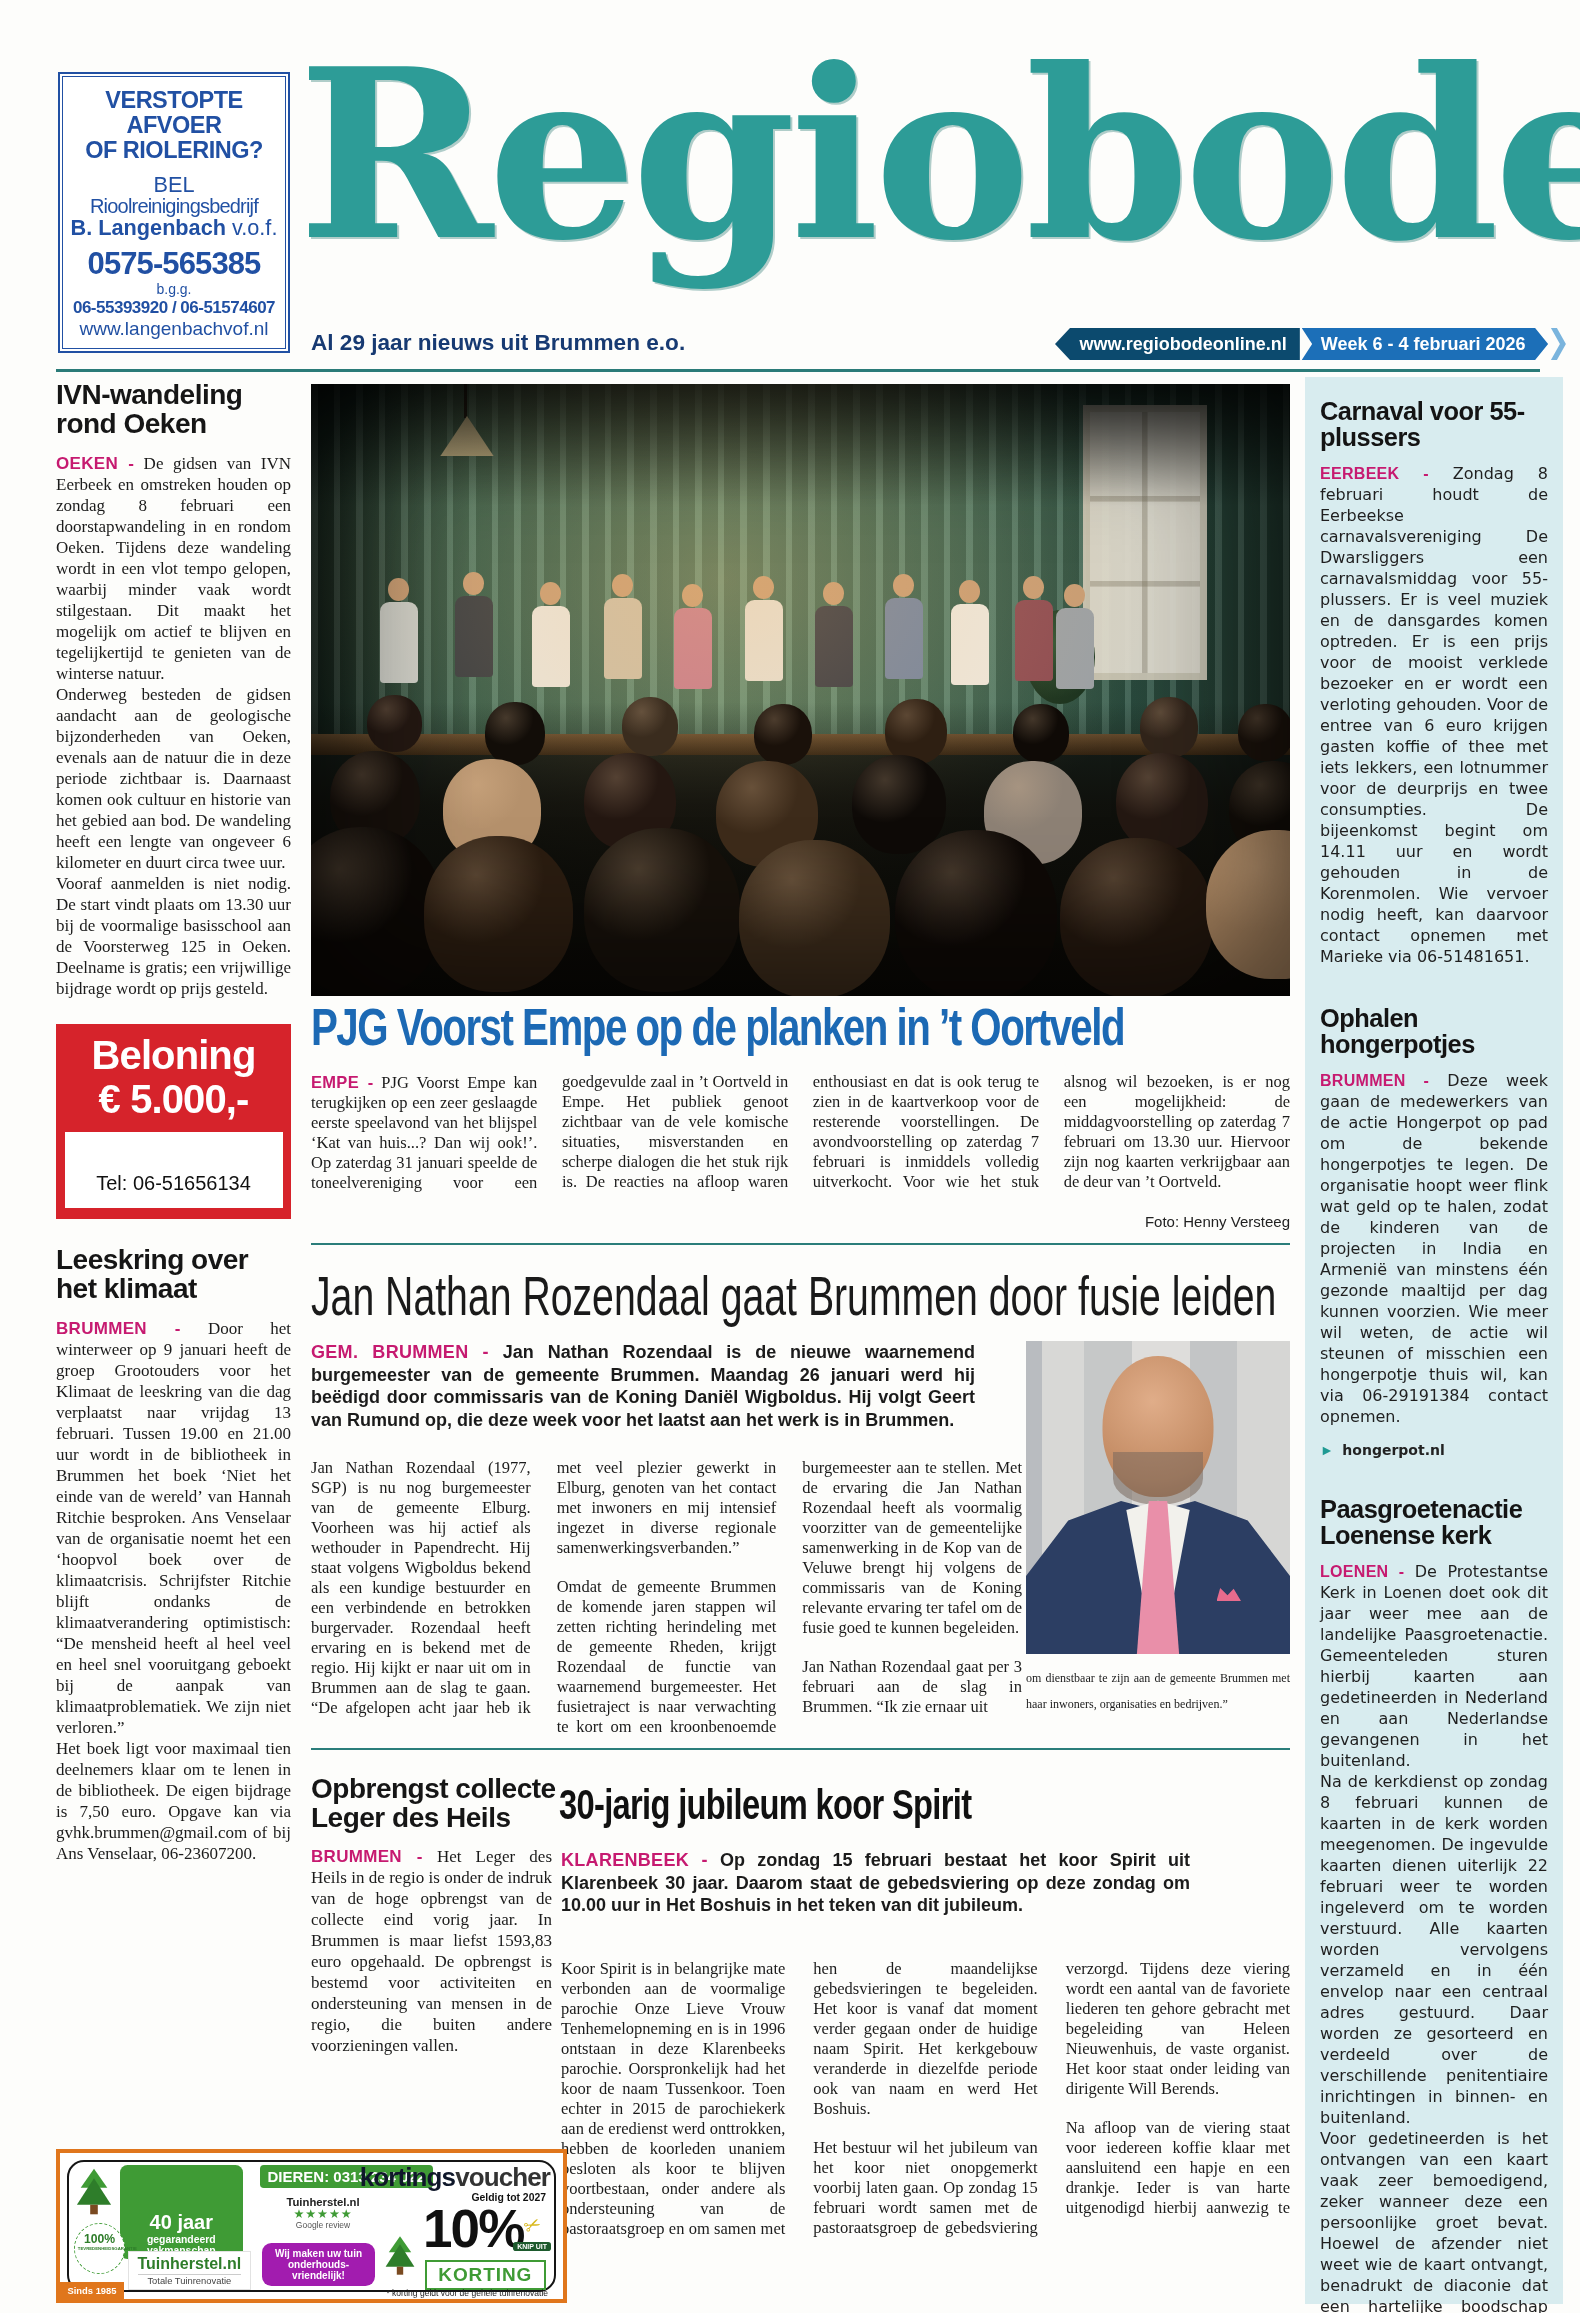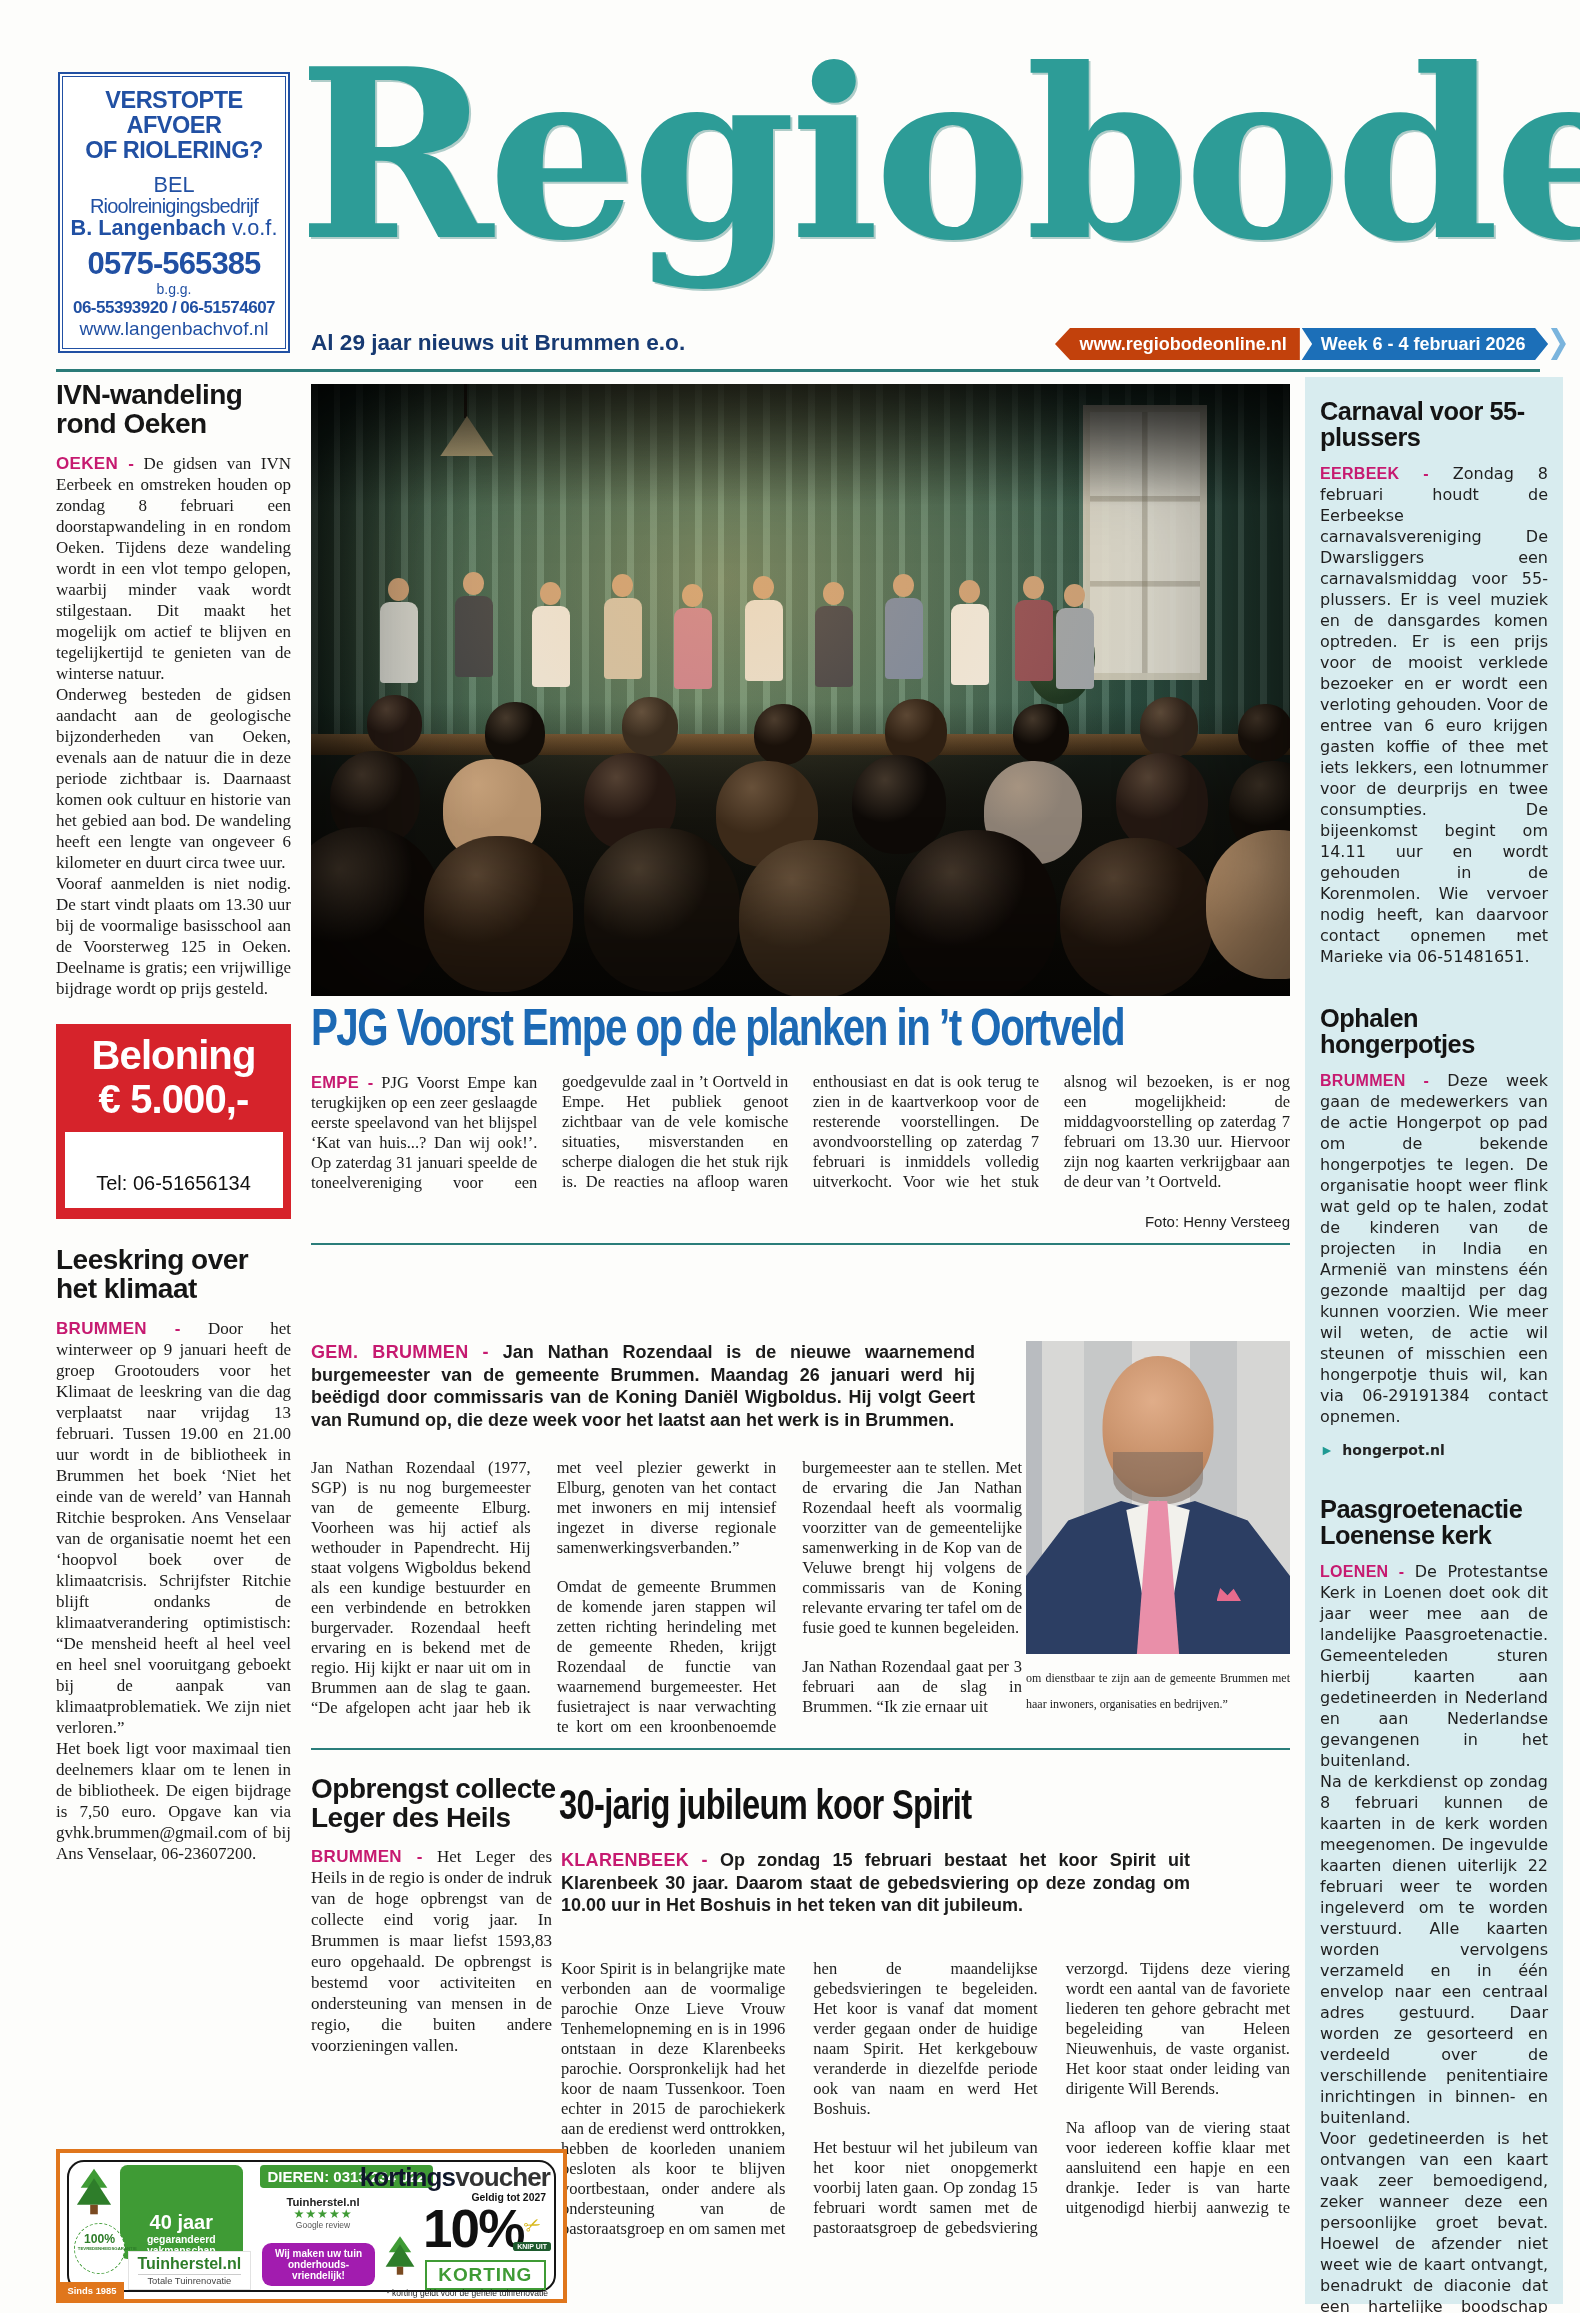--- a/index.html
+++ b/index.html
@@ -18,21 +18,21 @@
   .pl5 .thin{font-weight:400;}
   .pl-phone{font-size:31px;letter-spacing:-0.9px;margin-bottom:1.9px;}
   .pl-bgg{font-size:14px;font-weight:400;}
   .pl-mob{font-size:17px;letter-spacing:-0.5px;margin-top:1.9px;}
   .pl-site{font-size:19px;font-weight:400;margin-top:2.8px;}
   .logo{position:absolute;left:298px;top:13px;font-family:"DejaVu Serif",serif;font-weight:700;
     font-size:235px;line-height:282px;letter-spacing:-5.6px;color:#2d9c97;
     text-shadow:1.9px 1.9px 0 rgba(31,114,110,0.35);white-space:nowrap;}
   .tagline{position:absolute;left:311px;top:330px;font-weight:700;font-size:22.6px;color:#173a72;}
   .banner{position:absolute;left:1055px;top:328px;height:32px;display:flex;align-items:stretch;}
-  .b-pink{background:#c2410c;color:#fff;font-weight:700;font-size:18px;display:flex;align-items:center;
+  .b-pink{background:#0c4a6e;color:#fff;font-weight:700;font-size:18px;display:flex;align-items:center;
     padding:0 13px 0 24.5px;clip-path:polygon(15px 0,100% 0,100% 100%,15px 100%,0 50%);}
   .b-blue{background:#1c6fb8;color:#fff;font-weight:700;font-size:18px;display:flex;align-items:center;
     padding:0 22.6px 0 19px;margin-left:1.9px;
     clip-path:polygon(0 0,calc(100% - 13px) 0,100% 50%,calc(100% - 13px) 100%,0 100%,10.4px 50%);}
   .b-chev{width:15px;margin-left:2.8px;background:#7ab4dd;
     clip-path:polygon(0 0,40% 0,100% 50%,40% 100%,0 100%,60% 50%);}
   .header-rule{position:absolute;left:56px;top:369px;width:1484px;height:2.8px;background:#2a7b78;}
   
   .col-h2{font-weight:700;font-size:28px;line-height:29px;letter-spacing:-0.5px;color:#161616;margin:0 0 15px;}
   .body-p{font-family:"Liberation Serif",serif;font-size:17px;line-height:21px;text-align:justify;margin:0;}
@@ -297,20 +297,21 @@
     <div class="ph-vig"></div>
   </div>
 
   <div class="pjg-headline"><span>PJG Voorst Empe op de planken in ’t Oortveld</span></div>
   <div class="pjg-cols">
     <p class="body-p"><span class="loc">EMPE -</span><span> PJG Voorst Empe kan terugkijken op een zeer geslaagde eerste speelavond van het blijspel ‘Kat van huis...? Dan wij ook!’. Op zaterdag 31 januari speelde de toneelvereniging voor een goedgevulde zaal in ’t Oortveld in Empe. Het publiek genoot zichtbaar van de vele komische situaties, misverstanden en scherpe dialogen die het stuk rijk is. De reacties na afloop waren enthousiast en dat is ook terug te zien in de kaartverkoop voor de resterende voorstellingen. De avondvoorstelling op zaterdag 7 februari is inmiddels volledig uitverkocht. Voor wie het stuk alsnog wil bezoeken, is er nog een mogelijkheid: de middagvoorstelling op zaterdag 7 februari om 13.30 uur. Hiervoor zijn nog kaarten verkrijgbaar aan de deur van ’t Oortveld.</span></p>
   </div>
   <div class="pjg-credit">Foto: Henny Versteeg</div>
   <div class="divider" style="left:311px;top:1243px;width:979px;"></div>
 
+  <div class="roz-headline"><span>Jan Nathan Rozendaal gaat Brummen door fusie leiden</span></div>
   <div class="roz-intro"><span class="loc">GEM. BRUMMEN -</span><span> Jan Nathan Rozendaal is de nieuwe waarnemend burgemeester van de gemeente Brummen. Maandag 26 januari werd hij beëdigd door commissaris van de Koning Daniël Wigboldus. Hij volgt Geert van Rumund op, die deze week voor het laatst aan het werk is in Brummen.</span></div>
   <div class="roz-cols">
     <p class="body-p">Jan Nathan Rozendaal (1977, SGP) is nu nog burgemeester van de gemeente Elburg. Voorheen was hij actief als wethouder in Papendrecht. Hij staat volgens Wigboldus bekend als een kundige bestuurder en een verbindende en betrokken burgervader. Rozendaal heeft ervaring en is bekend met de regio. Hij kijkt er naar uit om in Brummen aan de slag te gaan. “De afgelopen acht jaar heb ik met veel plezier gewerkt in Elburg, genoten van het contact met inwoners en mij intensief ingezet in diverse regionale samenwerkingsverbanden.”</p>
     <p class="body-p">Omdat de gemeente Brummen de komende jaren stappen wil zetten richting herindeling met de gemeente Rheden, krijgt Rozendaal de functie van waarnemend burgemeester. Het fusietraject is naar verwachting te kort om een kroonbenoemde burgemeester aan te stellen. Met de ervaring die Jan Nathan Rozendaal heeft als voormalig voorzitter van de gemeentelijke samenwerking in de Kop van de Veluwe brengt hij volgens de commissaris van de Koning relevante ervaring ter tafel om de fusie goed te kunnen begeleiden.</p>
     <p class="body-p">Jan Nathan Rozendaal gaat per 3 februari aan de slag in Brummen. “Ik zie ernaar uit</p>
   </div>
   <div class="roz-photo">
     <div class="rz-head"></div>
     <div class="rz-beard"></div>
     <div class="rz-suit"></div>

